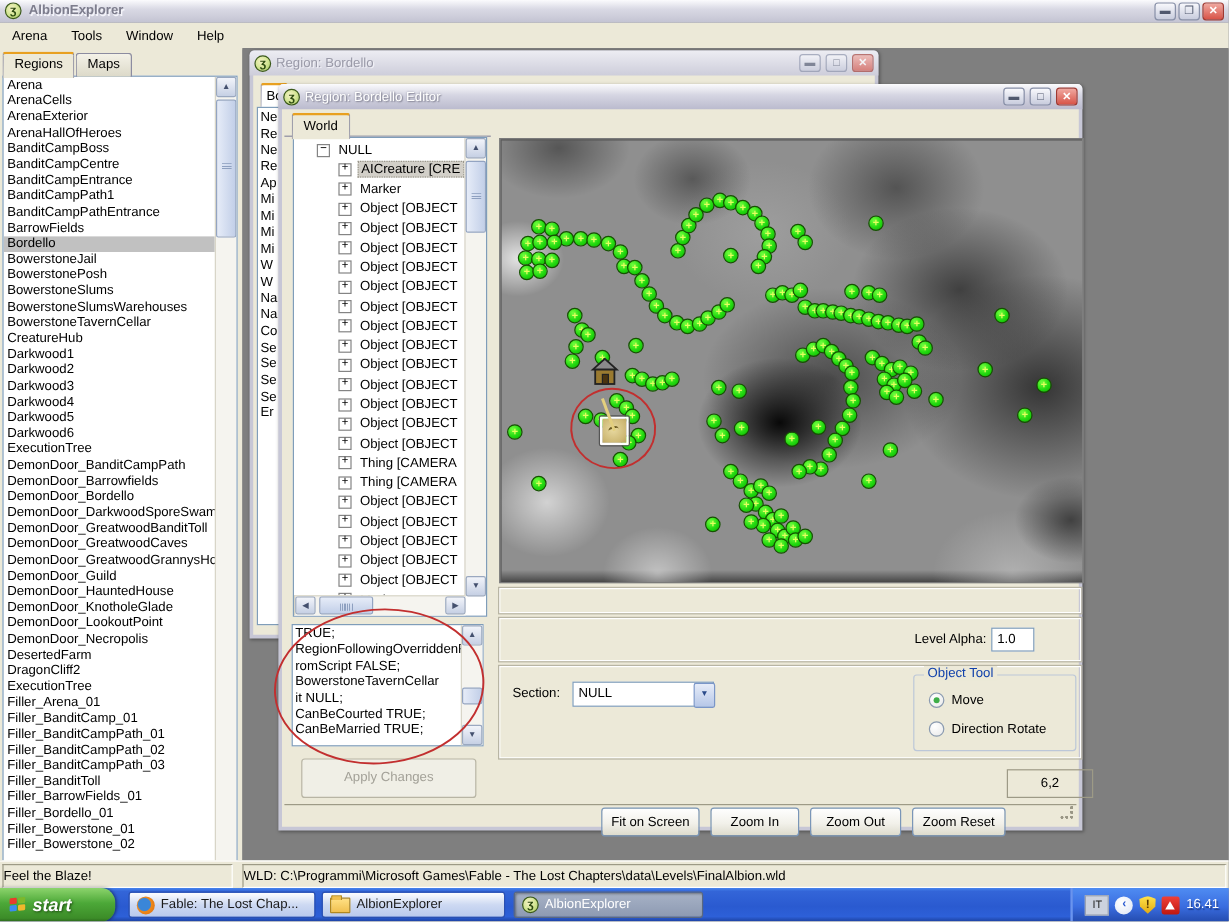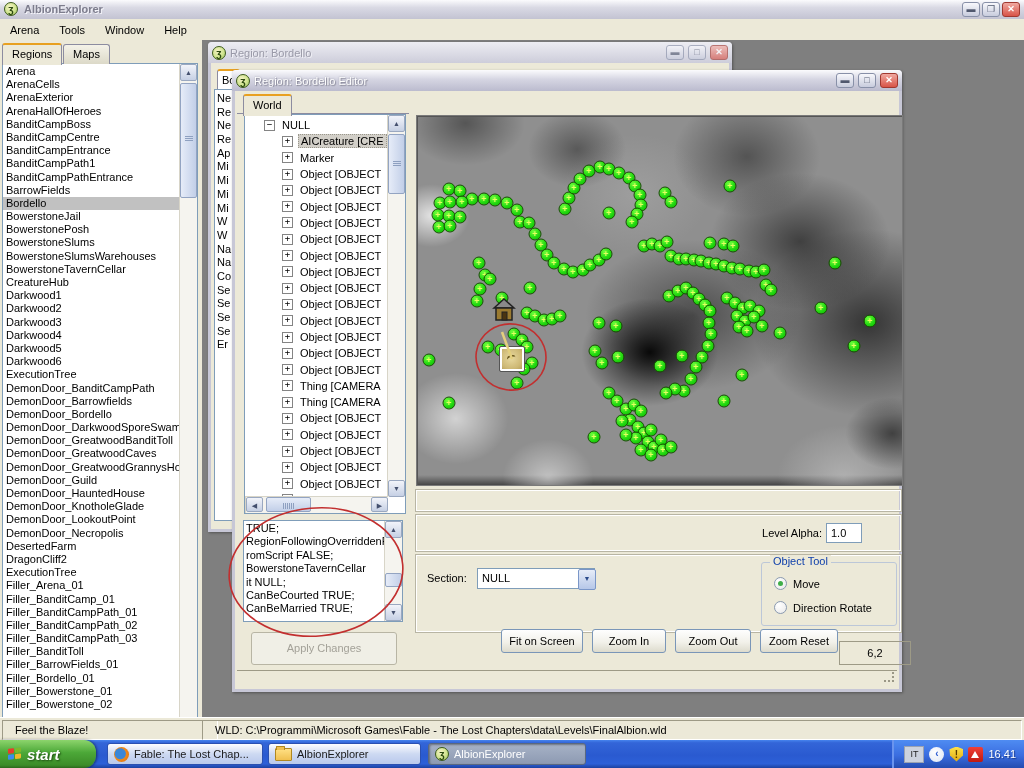--- a/index.html
+++ b/index.html
@@ -114,21 +114,21 @@
     color:#e4ff5e;font-size:9px;line-height:11px;text-align:center;font-weight:bold;}
   #house{position:absolute;width:26px;height:26px;transform:translate(-50%,-50%);}
   #sel-box{position:absolute;width:24px;height:24px;transform:translate(-50%,-50%);
     border:2px solid #fff;outline:1px solid #555;box-sizing:border-box;
     background:radial-gradient(circle at 45% 45%,#e8d9a0,#cdb874 70%,#b7a05c);border-radius:1px;}
   #sel-box::after{content:"";position:absolute;left:5px;top:6px;width:9px;height:5px;
     border-radius:50%;border-top:2px solid #6b5a20;transform:rotate(-15deg);}
 
   
   .statusbar{left:0;top:717px;width:1024px;height:23px;background:#ece9d8;border-top:1px solid #fff;}
-  .status-cell{position:absolute;top:2px;height:18px;line-height:18px;padding:0 12px;
+  .status-cell{position:absolute;top:2px;height:18px;line-height:18px;padding:0 0;
     border:1px solid;border-color:#9d9a86 #fff #fff #9d9a86;white-space:nowrap;overflow:hidden;}
 
   
   .taskbar{left:0;top:740px;width:1024px;height:28px;
     background:linear-gradient(180deg,#4684ee 0%,#3365d8 10%,#2a5ad0 55%,#2d60d8 85%,#1c41a0 100%);}
   .start-btn{left:0;top:0;width:96px;height:28px;border-radius:0 12px 12px 0;
     background:linear-gradient(180deg,#8cd46c 0%,#4ca838 45%,#3c8c28 90%,#2c681c 100%);
     box-shadow:1px 0 3px rgba(0,0,0,.5);display:flex;align-items:center;gap:5px;padding-left:8px;box-sizing:border-box;}
   .start-btn .txt{color:#fff;font-weight:bold;font-style:italic;font-size:15px;text-shadow:1px 1px 2px #1c4a10;}
   .winflag{width:14px;height:13px;display:grid;grid-template-columns:6px 6px;grid-template-rows:5px 5px;gap:1px;transform:skewY(-6deg);}
@@ -627,21 +627,21 @@
             <span class="radio on"></span>
             <span>Move</span>
           </div>
           <div class="abs" style="left:12px;top:38px;display:flex;align-items:center;gap:6px;">
             <span class="radio"></span>
             <span>Direction Rotate</span>
           </div>
         </div>
       </div>
 
-      <div class="abs" id="zoom-buttons" style="left:266px;top:556px;display:flex;gap:9px;">
+      <div class="abs" id="zoom-buttons" style="left:266px;top:600px;display:flex;gap:9px;">
           <div class="xp-btn" style="width: 82px; height: 24px; line-height: 22px;">Fit on Screen</div>
           <div class="xp-btn" style="width: 74px; height: 24px; line-height: 22px;">Zoom In</div>
           <div class="xp-btn" style="width: 76px; height: 24px; line-height: 22px;">Zoom Out</div>
           <div class="xp-btn" style="width: 78px; height: 24px; line-height: 22px;">Zoom Reset</div>
         </div>
       <span class="abs" style="left:604px;top:568px;width:72px;height:24px;border:1px solid #9d9a86;text-align:center;line-height:22px;box-sizing:border-box;">6,2</span>
 
       <div class="abs" style="left:2px;top:597px;width:660px;height:14px;border-top:1px solid #9d9a86;">
         <div class="grip"></div>
       </div>

